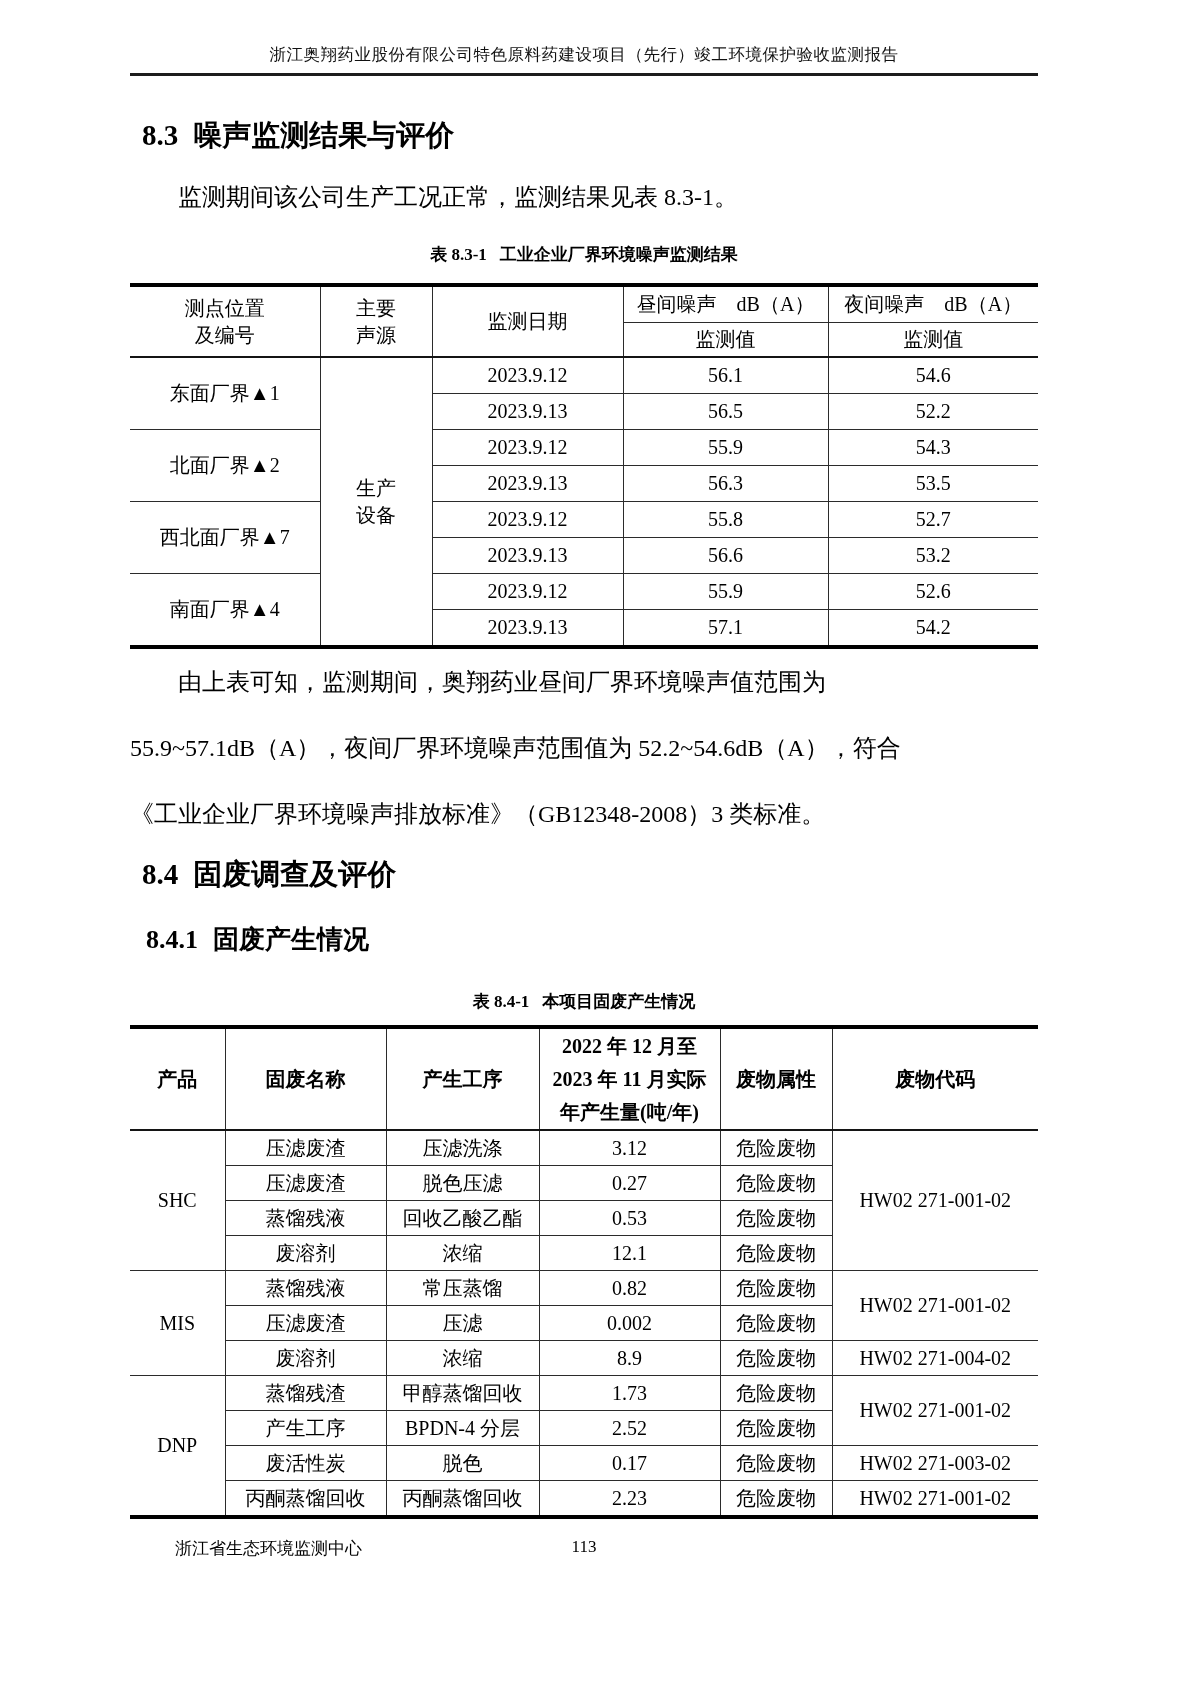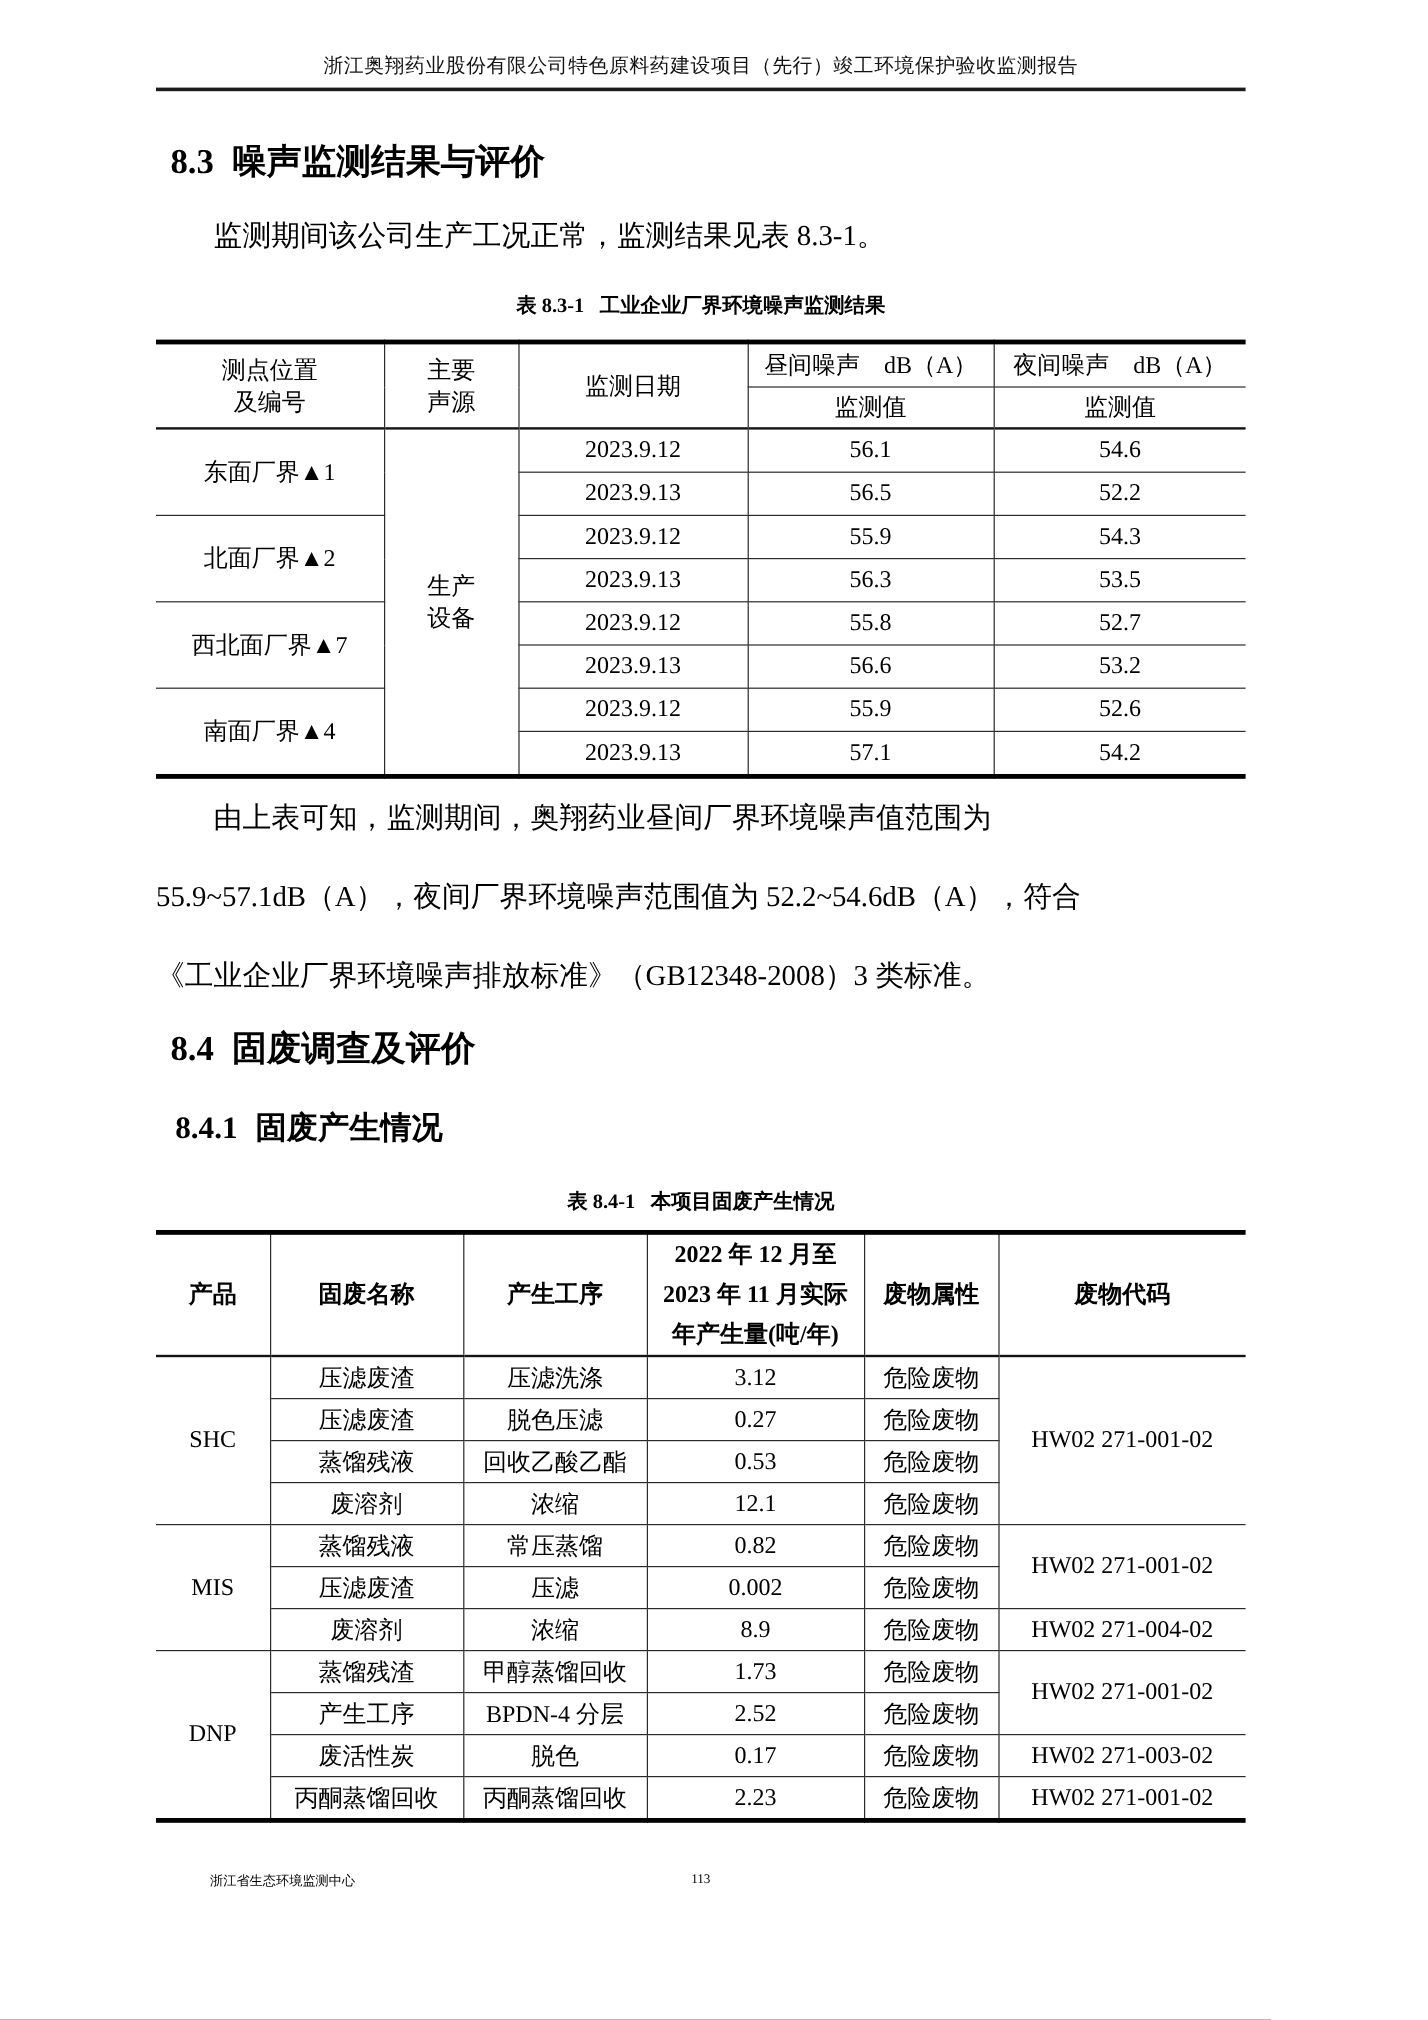--- a/index.html
+++ b/index.html
@@ -38,21 +38,21 @@
   table.t td{border:1.5px solid #2b2b2b;padding:0 2px;vertical-align:middle;}
   table.t .pre{white-space:pre-line;}
   .t-noise{margin-top:13px;}
   .t-noise td{height:35px;}
   .t-noise tr.hrow2 td{height:33px;}
   .t-noise tr.body-start td{border-top:2.2px solid #141414;}
   .t-waste{margin-top:8px;}
   .t-waste td{height:34px;}
   .t-waste tr.whead td{height:100px;font-weight:bold;line-height:33px;border-bottom:2.2px solid #141414;}
   
-  .doc-footer{position:relative;margin-top:41px;font-size:11px;height:24px;}
+  .doc-footer{position:relative;margin-top:18px;font-size:17px;height:24px;}
   .doc-footer .footer-left{position:absolute;left:45px;top:0;}
   .doc-footer .footer-page{position:absolute;left:0;right:0;text-align:center;top:0;}
 </style>
 </head>
 <body>
 
 <div class="page">
 
   <div class="doc-header content">
     <div class="doc-header-title">浙江奥翔药业股份有限公司特色原料药建设项目（先行）竣工环境保护验收监测报告</div>

